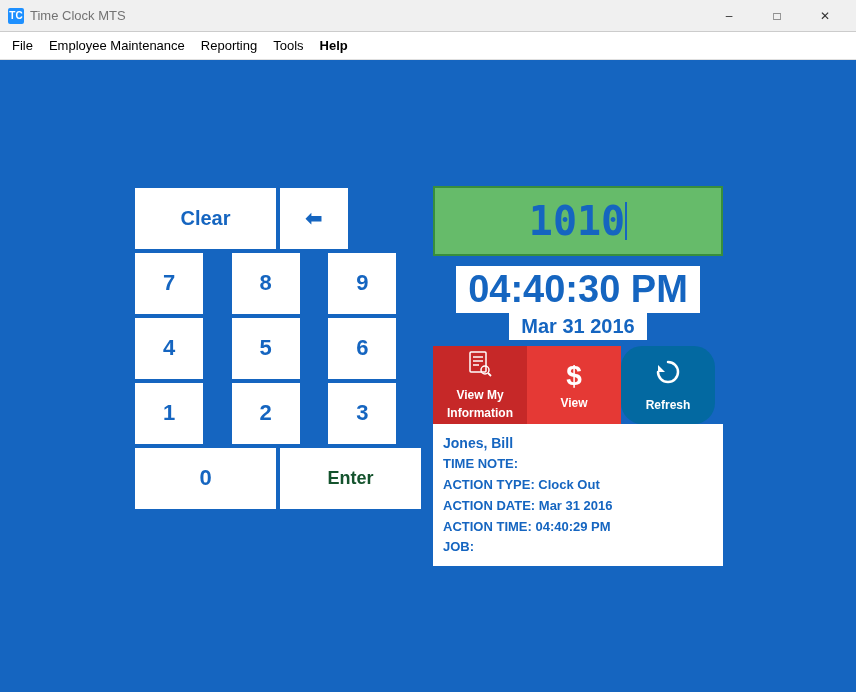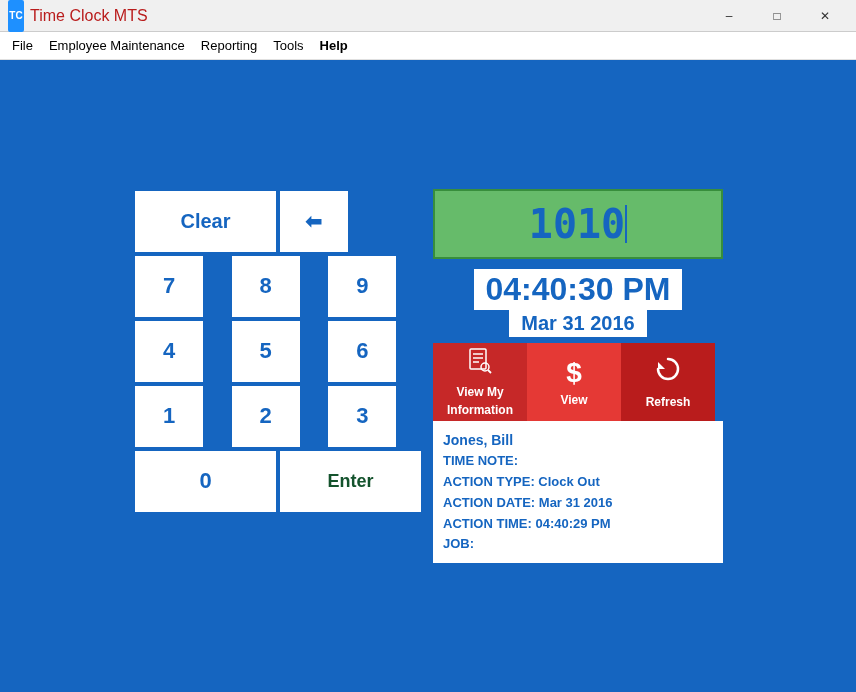--- a/index.html
+++ b/index.html
@@ -25,34 +25,34 @@
     }
 
     .title-bar-left {
       display: flex;
       align-items: center;
       gap: 6px;
     }
 
     .title-bar-icon {
       width: 16px;
-      height: 32px;
+      height: 16px;
       background: #1e90ff;
       border-radius: 2px;
       display: flex;
       align-items: center;
       justify-content: center;
       color: white;
       font-size: 10px;
       font-weight: bold;
     }
 
     .title-bar-title {
-      font-size: 16px;
-      color: #b91c1c;
+      font-size: 13px;
+      color: #737373;
     }
 
     .title-bar-controls {
       display: flex;
       gap: 2px;
     }
 
     .title-bar-btn {
       width: 46px;
       height: 26px;
@@ -189,21 +189,21 @@
     
     .clock-section {
       width: 290px;
       display: flex;
       flex-direction: column;
       align-items: center;
       padding: 10px 0 6px 0;
     }
 
     .clock-time {
-      font-size: 32px;
+      font-size: 38px;
       font-weight: bold;
       color: #1565c0;
       background: white;
       padding: 2px 12px;
     }
 
     .clock-date {
       font-size: 20px;
       font-weight: bold;
       color: #1565c0;
@@ -235,21 +235,22 @@
 
     .action-btn.view-info {
       background: #c62828;
     }
 
     .action-btn.tips {
       background: #e53935;
     }
 
     .action-btn.refresh {
-      background: #b91c1c;
+      background: #0369a1;
+      border-radius: 21px;
     }
 
     .action-icon {
       font-size: 24px;
     }
 
     
     .employee-info {
       width: 290px;
       background: white;

